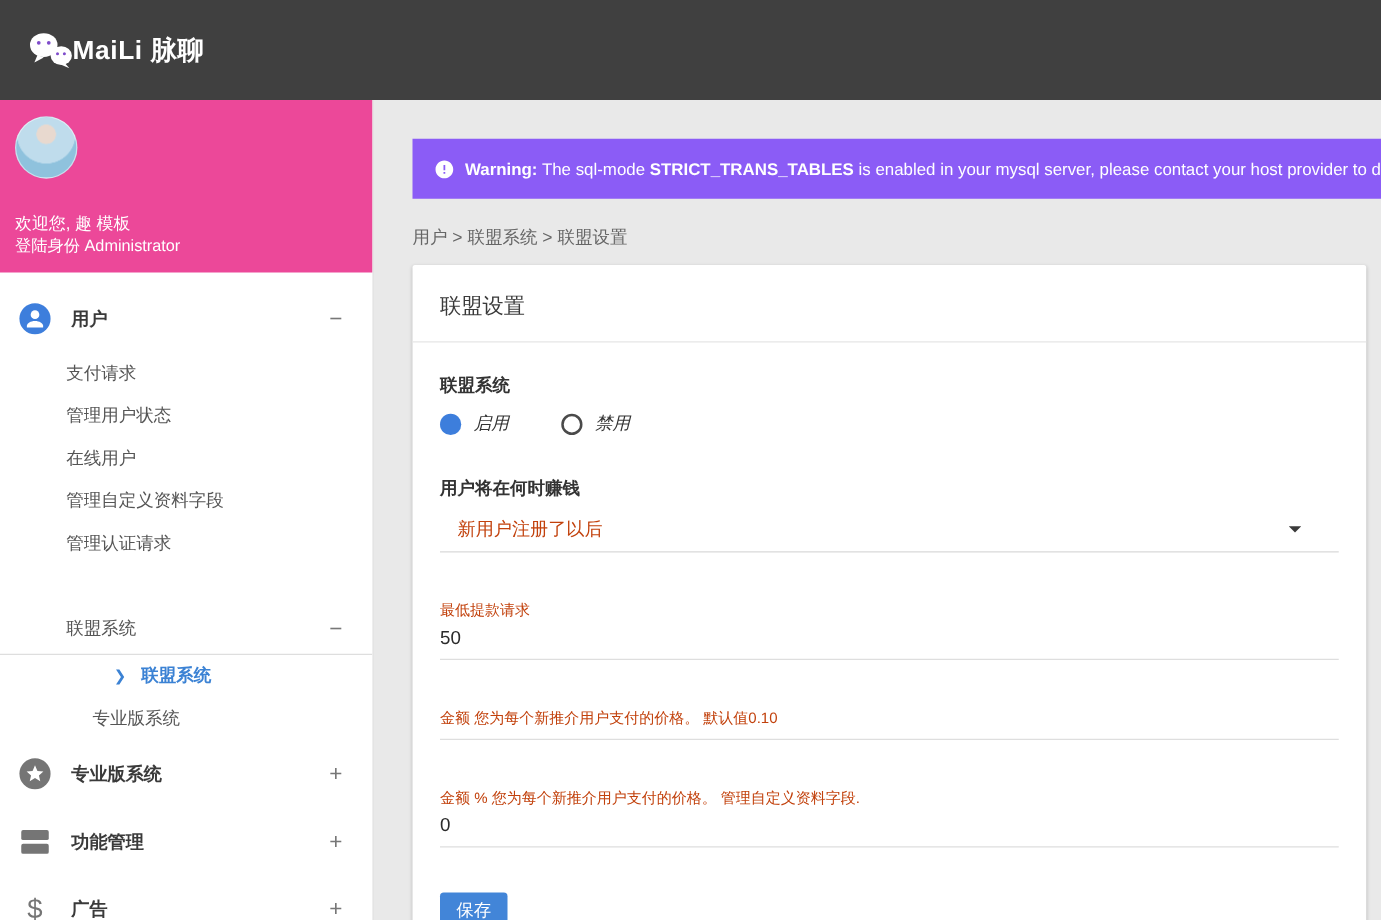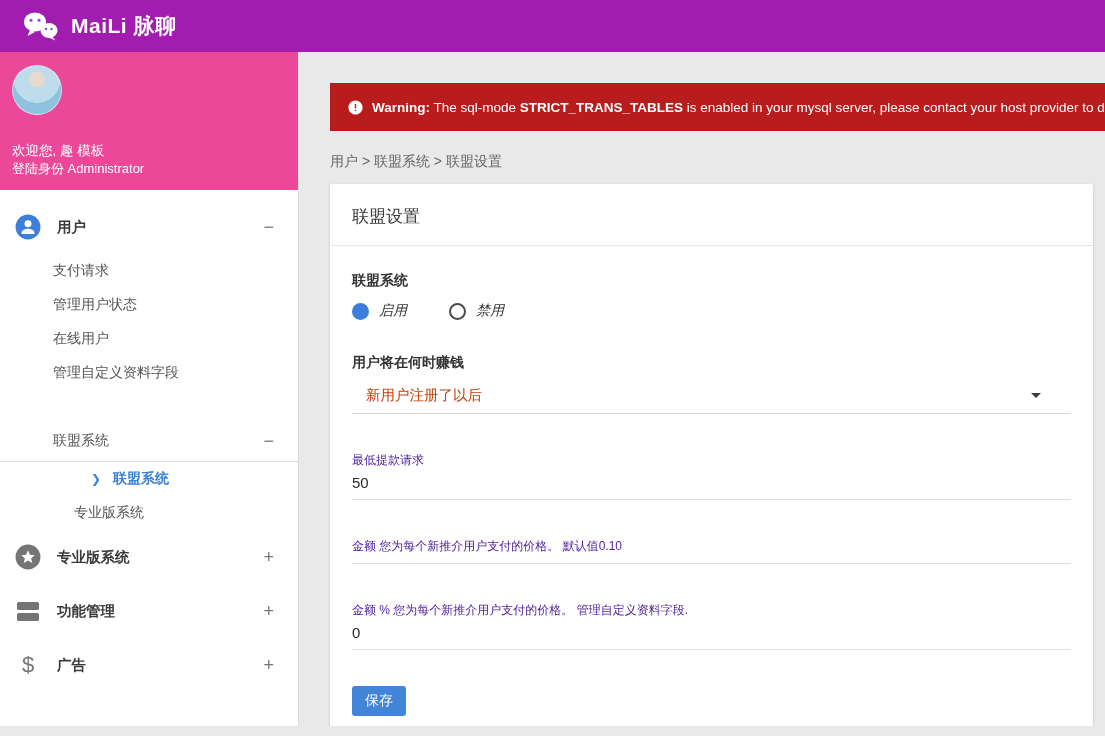--- a/index.html
+++ b/index.html
@@ -1,21 +1,21 @@
 <!DOCTYPE html>
 <html><head>
 <meta charset="utf-8">
 <style>
   * { margin:0; padding:0; box-sizing:border-box; }
   html,body { width:1105px; height:736px; overflow:hidden; }
   body { font-family:"Liberation Sans","DejaVu Sans",sans-serif; background:#e9e9e9; }
   .app { position:relative; width:1105px; height:736px; overflow:hidden; }
 
   
-  .topbar { height:52px; background:#a21caf; display:flex; align-items:center; padding:0 22px; gap:13px; }
+  .topbar { height:80px; background:#404040; display:flex; align-items:center; padding:0 22px; }
   .brand-title { color:#fff; font-size:21px; font-weight:bold; letter-spacing:.5px; }
 
   
   .layout { display:flex; height:674px; }
 
   
   .sidebar { width:299px; min-width:299px; background:#fff; border-right:1px solid #ddd; display:flex; flex-direction:column; overflow:hidden; }
   .profile { background:#ec4899; height:138px; color:#fff; padding:13px 14px 12px 12px; display:flex; flex-direction:column; justify-content:space-between; }
   .avatar { width:50px; height:50px; border-radius:50%; border:1px solid rgba(255,255,255,.5);
             background:radial-gradient(circle at 50% 28%, #e8d9cf 0 18%, #bfdcec 19% 55%, #8fc2dd 56% 100%); }
@@ -34,21 +34,21 @@
   .mi-sub2 { height:34px; display:flex; align-items:center; padding-left:91px; cursor:pointer; }
   .mi-sub2 .chev { color:#3B82D4; font-size:12px; font-weight:bold; margin-right:12px; }
   .mi-sub2 .mi-label { color:#3B82D4; font-weight:bold; }
   .mi-sub.pay { padding-left:74px; }
   .bars-icon { display:flex; flex-direction:column; gap:3px; }
   .bars-icon span { width:22px; height:8px; background:#757575; border-radius:1.5px; }
   .dollar-icon { font-size:22px; color:#757575; font-weight:500; }
 
   
   .main { flex:1; position:relative; overflow:hidden; }
-  .warning { margin:31px 0 0 31px; height:48px; background:#b91c1c; color:#fff;
+  .warning { margin:31px 0 0 31px; height:48px; background:#8b5cf6; color:#fff;
              display:flex; align-items:center; padding:0 17px; font-size:13.5px;
              white-space:nowrap; overflow:hidden; }
   .warning span { white-space:pre; }
   .warning .b { font-weight:bold; }
   .warning svg { margin-right:8px; flex:none; }
 
   .breadcrumb { margin:22px 0 0 31px; color:#666; font-size:14px; }
   .breadcrumb span { white-space:pre; }
   .crumb { cursor:pointer; }
 
@@ -65,21 +65,21 @@
   .radio.on { background:#3D7EDC; }
   .radio.off { border:2px solid #4a4a4a; background:#fff; }
 
   .select-block { margin-top:34px; }
   .select-row { margin-top:10px; display:flex; align-items:center; justify-content:space-between;
                 padding:4px 30px 8px 14px; border-bottom:1px solid #d9d9d9; cursor:pointer; }
   .select-value { font-size:14.5px; color:#c2410c; }
   .select-caret { width:0; height:0; border-left:5px solid transparent; border-right:5px solid transparent; border-top:5px solid #3a3a3a; }
 
   .group { margin-top:38px; border-bottom:1px solid #dedede; padding-bottom:8px; }
-  .g-label { font-size:12px; color:#4c1d95; }
+  .g-label { font-size:12px; color:#c2410c; }
   .g-value { margin-top:5px; font-size:15px; color:#2b2b2b; min-height:16px; cursor:text; }
 
   .save-btn { margin-top:36px; display:inline-block; background:#4285D8; color:#fff; font-size:14px;
               padding:6px 13px; border-radius:3px; border:none; cursor:pointer; }
 </style>
 </head>
 <body>
 
 <div class="app">
 
@@ -129,20 +129,23 @@
         </div>
         <div class="mi-sub">
           <span class="mi-label">管理用户状态</span>
         </div>
         <div class="mi-sub">
           <span class="mi-label">在线用户</span>
         </div>
         <div class="mi-sub">
           <span class="mi-label">管理自定义资料字段</span>
         </div>
+        <div class="mi-sub">
+          <span class="mi-label">管理认证请求</span>
+        </div>
 
         <div class="mi-sub group">
           <span class="mi-label">联盟系统</span>
           <span class="mi-expand">−</span>
         </div>
 
         <div class="mi-sub2">
           <span class="chev">❯</span>
           <span class="mi-label">联盟系统</span>
         </div>

